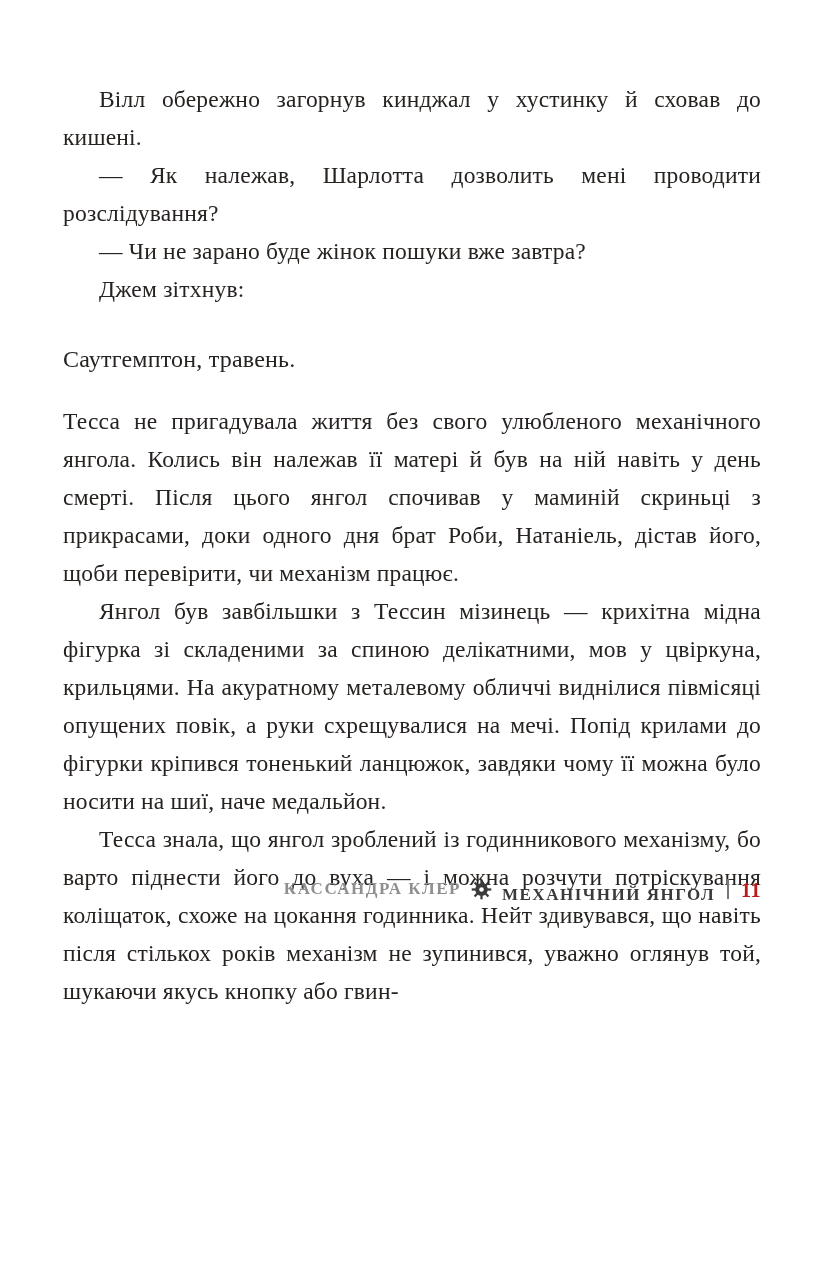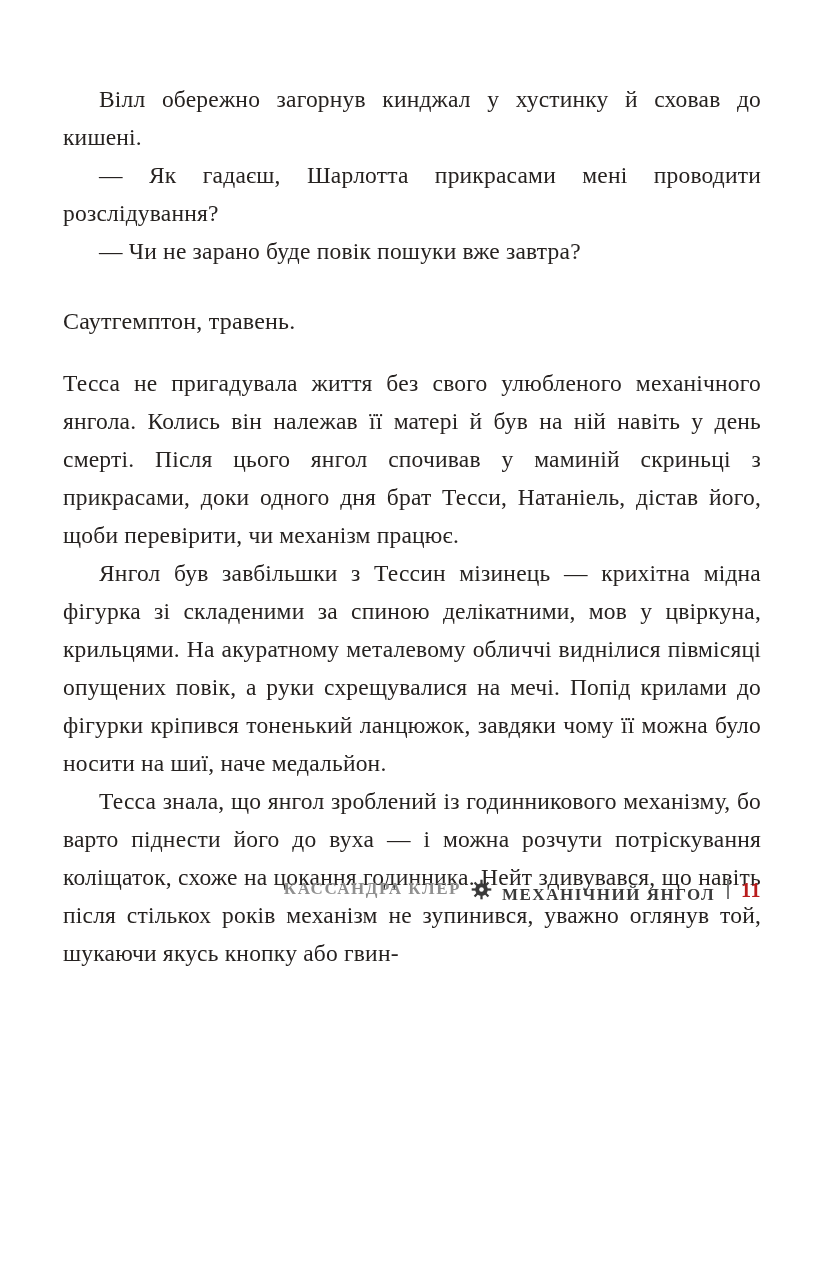--- a/index.html
+++ b/index.html
@@ -74,28 +74,29 @@
     letter-spacing:0.5px;
   }
 </style>
 </head>
 <body>
 
 <div class="page">
 
   <div class="text-block top">
       <p class="indent"><span>Вілл обережно загорнув кинджал у хустинку й сховав до кишені.</span></p>
-      <p class="indent"><span>— Як гадаєш, Шарлотта прикрасами мені проводити розслідування?</span></p>
-      <p class="indent"><span>— Чи не зарано буде повік пошуки вже завтра?</span></p>
+      <p class="indent"><span>— Як належав, Шарлотта дозволить мені проводити розслідування?</span></p>
+      <p class="indent"><span>— Чи не зарано буде жінок пошуки вже завтра?</span></p>
+      <p class="indent"><span>Джем зітхнув:</span></p>
     </div>
 
   <div class="section-heading">Саутгемптон, травень.</div>
 
   <div class="text-block bottom">
-      <p class=""><span>Тесса не пригадувала життя без свого улюбленого механічного янгола. Колись він належав її матері й був на ній навіть у день смерті. Після цього янгол спочивав у маминій скриньці з прикрасами, доки одного дня брат Тесси, Натаніель, дістав його, щоби перевірити, чи механізм працює.</span></p>
+      <p class=""><span>Тесса не пригадувала життя без свого улюбленого механічного янгола. Колись він належав її матері й був на ній навіть у день смерті. Після цього янгол спочивав у маминій скриньці з прикрасами, доки одного дня брат Роби, Натаніель, дістав його, щоби перевірити, чи механізм працює.</span></p>
       <p class="indent"><span>Янгол був завбільшки з Тессин мізинець — крихітна мідна фігурка зі складеними за спиною делікатними, мов у цвіркуна, крильцями. На акуратному металевому обличчі виднілися півмісяці опущених повік, а руки схрещувалися на мечі. Попід крилами до фігурки кріпився тоненький ланцюжок, завдяки чому її можна було носити на шиї, наче медальйон.</span></p>
       <p class="indent"><span>Тесса знала, що янгол зроблений із годинникового механізму, бо варто піднести його до вуха — і можна розчути потріскування коліщаток, схоже на цокання годинника. Нейт здивувався, що навіть після стількох років механізм не зупинився, уважно оглянув той, шукаючи якусь кнопку або гвин-</span></p>
     </div>
 
   <div class="footer">
     <span class="author">КАССАНДРА КЛЕР</span>
 
     <svg class="ornament" width="21" height="21" viewBox="0 0 24 24" aria-hidden="true">
       <g fill="#3a3a3a">
         <circle cx="12" cy="12" r="7.2"></circle>

